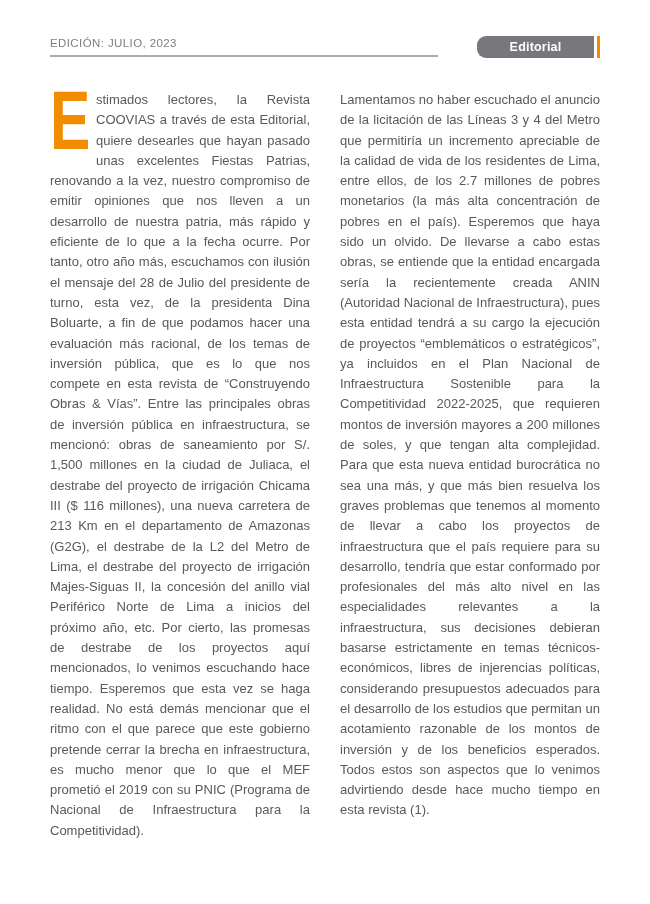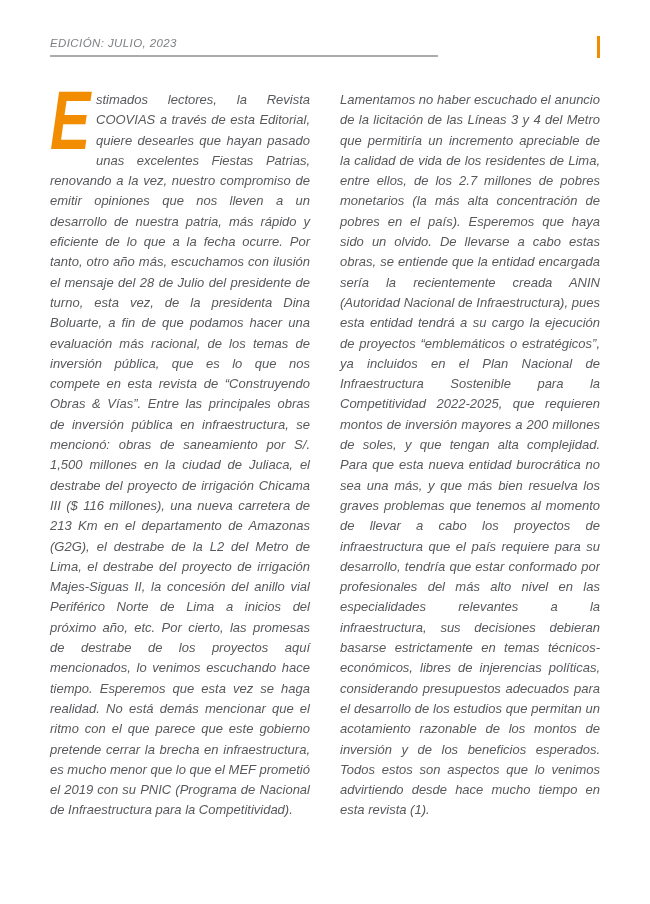--- a/index.html
+++ b/index.html
@@ -7,21 +7,20 @@
     padding: 0;
     background: #ffffff;
     font-family: "Liberation Sans", "DejaVu Sans", sans-serif;
   }
   .page {
     position: relative;
     width: 600px;
     height: 904px;
     background: #ffffff;
     overflow: hidden;
-    font-style: italic;
   }
   
   .edition-label {
     position: absolute;
     left: 50px;
     top: 37px;
     font-size: 11.5px;
     letter-spacing: 0.4px;
     color: #7d7f82;
     font-weight: 400;
@@ -99,20 +98,21 @@
 </style>
 </head>
 <body>
 
 <div class="page">
 
   <div class="edition-label">EDICIÓN: JULIO, 2023</div>
 
   <div class="header-rule"></div>
 
+  <div class="badge-editorial">Editorial</div>
 
   <div class="badge-pagenum">01</div>
 
   <div class="columns">
 
     <div class="col">
       <p class="para">
         <span class="dropcap">E</span><span>stimados lectores, la Revista COOVIAS a través de esta Editorial, quiere desearles que hayan pasado unas excelentes Fiestas Patrias, renovando a la vez, nuestro compromiso de emitir opiniones que nos lleven a un desarrollo de nuestra patria, más rápido y eficiente de lo que a la fecha ocurre. Por tanto, otro año más, escuchamos con ilusión el mensaje del 28 de Julio del presidente de turno, esta vez, de la presidenta Dina Boluarte, a fin de que podamos hacer una evaluación más racional, de los temas de inversión pública, que es lo que nos compete en esta revista de “Construyendo Obras &amp; Vías”. Entre las principales obras de inversión pública en infraestructura, se mencionó: obras de saneamiento por S/. 1,500 millones en la ciudad de Juliaca, el destrabe del proyecto de irrigación Chicama III ($ 116 millones), una nueva carretera de 213 Km en el departamento de Amazonas (G2G), el destrabe de la L2 del Metro de Lima, el destrabe del proyecto de irrigación Majes-Siguas II, la concesión del anillo vial Periférico Norte de Lima a inicios del próximo año, etc. Por cierto, las promesas de destrabe de los proyectos aquí mencionados, lo venimos escuchando hace tiempo. Esperemos que esta vez se haga realidad. No está demás mencionar que el ritmo con el que parece que este gobierno pretende cerrar la brecha en infraestructura, es mucho menor que lo que el MEF prometió el 2019 con su PNIC (Programa de Nacional de Infraestructura para la Competitividad).</span>
       </p>
     </div>

